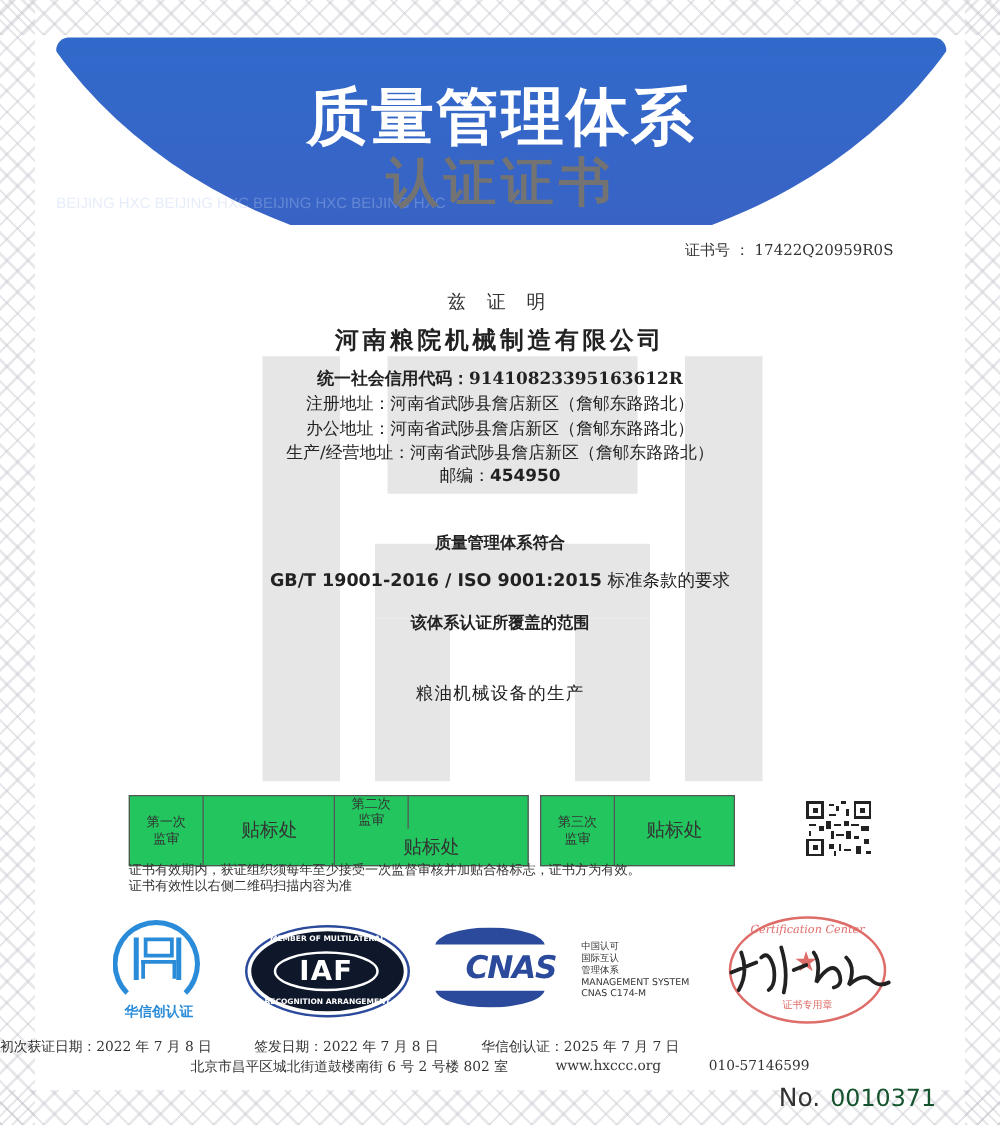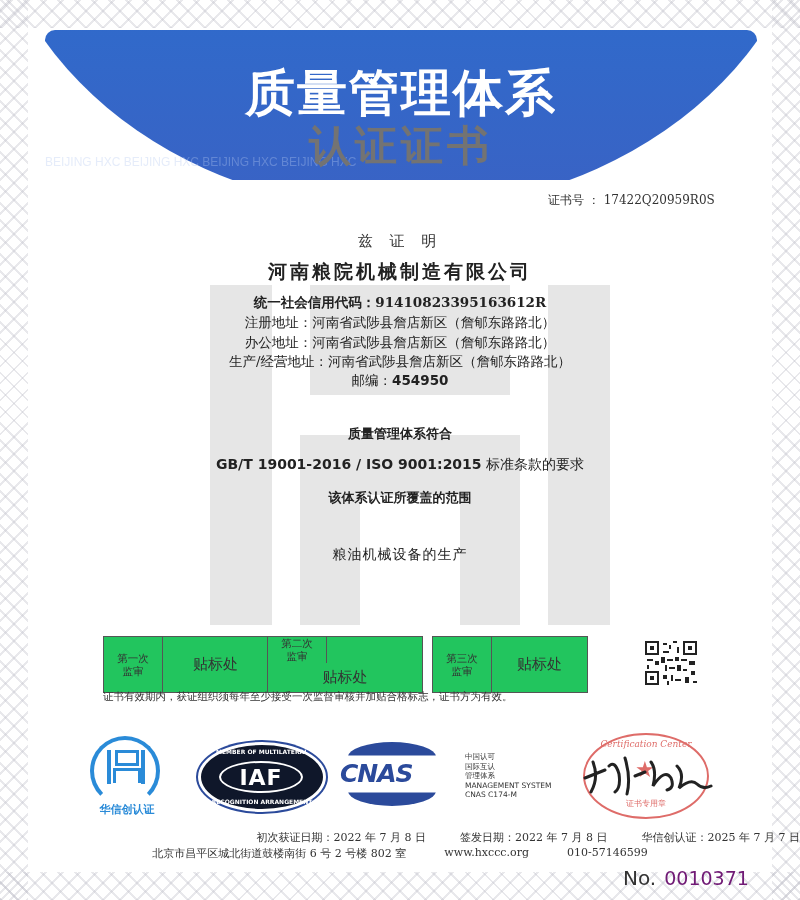--- a/index.html
+++ b/index.html
@@ -62,35 +62,35 @@
   .logo-iaf{position:absolute;left:198px;top:742px;width:122px;height:64px;border-radius:50%;background:#0f172a;border:3px solid #fff;box-shadow:0 0 0 2px #2b4a9b;}
   .logo-iaf .inner{position:absolute;left:18px;top:16px;width:80px;height:28px;border:2px solid #fff;border-radius:50%;display:flex;align-items:center;justify-content:center;}
   .logo-iaf .inner span{color:#fff;font-family:"DejaVu Sans",sans-serif;font-weight:bold;font-size:22px;letter-spacing:1px;}
   .logo-iaf .top-txt{position:absolute;left:0;top:3px;width:122px;text-align:center;color:#fff;font-size:6px;font-family:"DejaVu Sans",sans-serif;font-weight:bold;}
   .logo-iaf .bot-txt{position:absolute;left:0;bottom:4px;width:122px;text-align:center;color:#fff;font-size:6px;font-family:"DejaVu Sans",sans-serif;font-weight:bold;}
 
   .logo-cnas{position:absolute;left:340px;top:742px;width:105px;height:64px;}
   .logo-cnas .arc{position:absolute;left:8px;width:88px;height:30px;border-radius:50%;background:#2b4a9b;}
   .logo-cnas .arc.t{top:0;clip-path:inset(0 0 55% 0);}
   .logo-cnas .arc.b{top:34px;clip-path:inset(55% 0 0 0);}
-  .logo-cnas .txt{position:absolute;left:0;top:17px;width:105px;text-align:left;font-family:"DejaVu Sans",sans-serif;font-weight:bold;font-style:italic;font-size:25px;color:#2b4a9b;letter-spacing:-1px;}
+  .logo-cnas .txt{position:absolute;left:0;top:17px;width:105px;text-align:right;font-family:"DejaVu Sans",sans-serif;font-weight:bold;font-style:italic;font-size:25px;color:#2b4a9b;letter-spacing:-1px;}
 
   .cnas-info{position:absolute;left:465px;top:752px;font-size:7.5px;line-height:9.5px;color:#333;font-family:"DejaVu Sans",sans-serif;}
 
   .stamp{position:absolute;left:583px;top:733px;width:122px;height:82px;border:2px solid #d9534f;border-radius:50%;opacity:.85;}
   .stamp .st-top{position:absolute;left:0;top:4px;width:122px;text-align:center;font-size:9px;color:#d9534f;font-style:italic;font-family:"DejaVu Serif",serif;}
   .stamp .star{position:absolute;left:50px;top:22px;color:#d9534f;font-size:22px;}
   .stamp .st-bot{position:absolute;left:0;bottom:8px;width:122px;text-align:center;font-size:8px;color:#d9534f;font-family:"DejaVu Serif",serif;}
   .signature{position:absolute;left:575px;top:748px;width:140px;height:50px;}
 
-  .dates{position:absolute;left:0;width:800px;top:830px;font-size:11px;color:#333;display:flex;justify-content:flex-end;gap:34px;}
+  .dates{position:absolute;left:0;width:800px;top:830px;font-size:11px;color:#333;display:flex;justify-content:flex-start;gap:34px;}
   .addr{position:absolute;left:0;width:800px;top:846px;font-size:11px;color:#333;display:flex;justify-content:center;gap:38px;}
 
   .serial{position:absolute;left:623px;top:866px;font-family:"DejaVu Sans",sans-serif;font-size:20px;color:#333;}
-  .serial .num{color:#701a75;margin-left:8px;font-size:19px;}
+  .serial .num{color:#14532d;margin-left:8px;font-size:19px;}
 </style>
 </head>
 <body>
 
 <div class="frame">
   <div class="edge top"></div>
   <div class="edge bottom"></div>
   <div class="edge left"></div>
   <div class="edge right"></div>
 </div>
@@ -196,20 +196,21 @@
       <rect x="16" y="20" width="3" height="1"></rect>
     <rect x="21" y="19" width="2" height="3"></rect>
       <rect x="25" y="21" width="2" height="1"></rect>
       <rect x="2" y="13" width="1" height="2"></rect>
       <rect x="12" y="21" width="1" height="2"></rect>
   </g>
 </svg>
 
 <div class="notes">
   <div>证书有效期内，获证组织须每年至少接受一次监督审核并加贴合格标志，证书方为有效。</div>
+  <div>证书有效性以右侧二维码扫描内容为准</div>
 </div>
 
 <div class="logo-hxc">
   <div class="ring"></div>
   <div class="glyph"></div>
   <div class="cap">华信创认证</div>
 </div>
 
 <div class="logo-iaf">
   <div class="top-txt">MEMBER OF MULTILATERAL</div>

